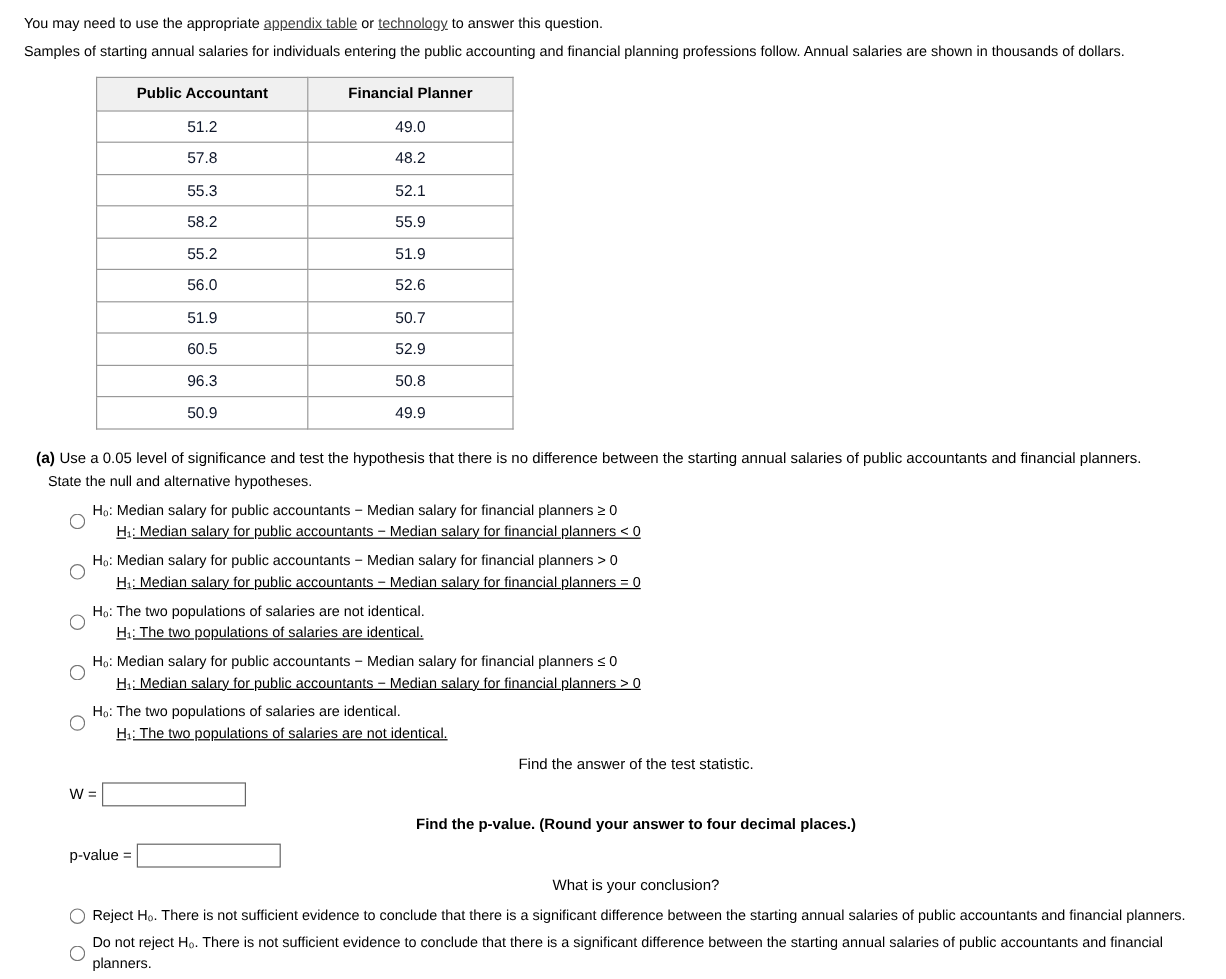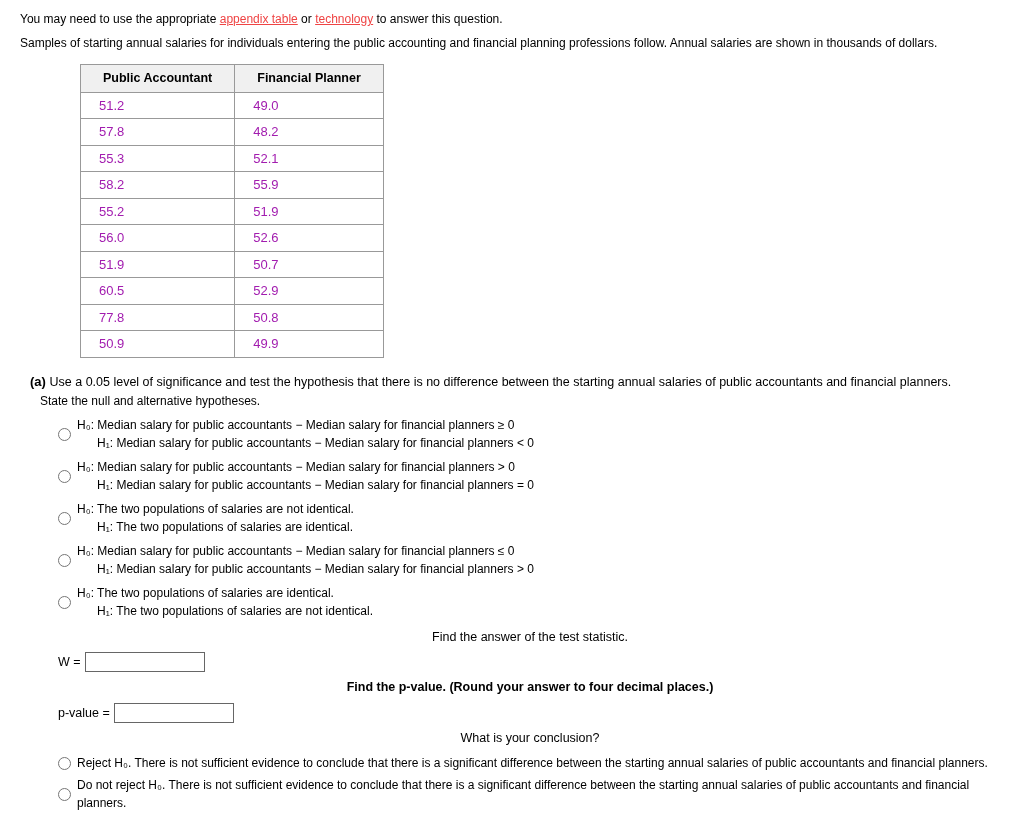--- a/index.html
+++ b/index.html
@@ -9,49 +9,49 @@
       background: #fff;
       color: #000;
       padding: 10px 20px;
       line-height: 1.5;
     }
     .intro-note {
       font-size: 12px;
       margin-bottom: 6px;
     }
     .intro-note a, .intro-note span.link {
-      color: #ef4444;
+      color: #404040;
       text-decoration: underline;
     }
     .description {
       font-size: 12px;
       margin-bottom: 12px;
     }
     .table-container {
       margin-left: 60px;
       margin-bottom: 14px;
     }
     table.salary-table {
       border-collapse: collapse;
       min-width: 260px;
     }
     table.salary-table th {
       background: #f0f0f0;
       border: 1px solid #999;
-      padding: 4px 22px;
+      padding: 4px 33px;
       text-align: center;
       font-weight: bold;
       font-size: 12.5px;
     }
     table.salary-table td {
       border: 1px solid #999;
       padding: 3px 18px;
-      text-align: left;
+      text-align: center;
       font-size: 13px;
-      color: #a21caf;
+      color: #0f172a;
     }
     .section {
       margin-bottom: 10px;
       margin-left: 10px;
     }
     .section-label {
       font-weight: bold;
       font-size: 13px;
       margin-bottom: 4px;
     }
@@ -79,20 +79,21 @@
       margin-top: 2px;
       margin-right: 6px;
       flex-shrink: 0;
     }
     .radio-text {
       line-height: 1.5;
     }
     .radio-sub {
       margin-left: 20px;
       display: block;
+      text-decoration: underline;
     }
     .field-row {
       display: flex;
       align-items: center;
       margin-left: 28px;
       margin-bottom: 6px;
       font-size: 12.5px;
     }
     .field-row label {
       margin-right: 4px;
@@ -164,21 +165,21 @@
         </tr>
         <tr>
           <td>51.9</td>
           <td>50.7</td>
         </tr>
         <tr>
           <td>60.5</td>
           <td>52.9</td>
         </tr>
         <tr>
-          <td>77.8</td>
+          <td>96.3</td>
           <td>50.8</td>
         </tr>
         <tr>
           <td>50.9</td>
           <td>49.9</td>
         </tr>
       </tbody>
   </table>
 </div>
 

